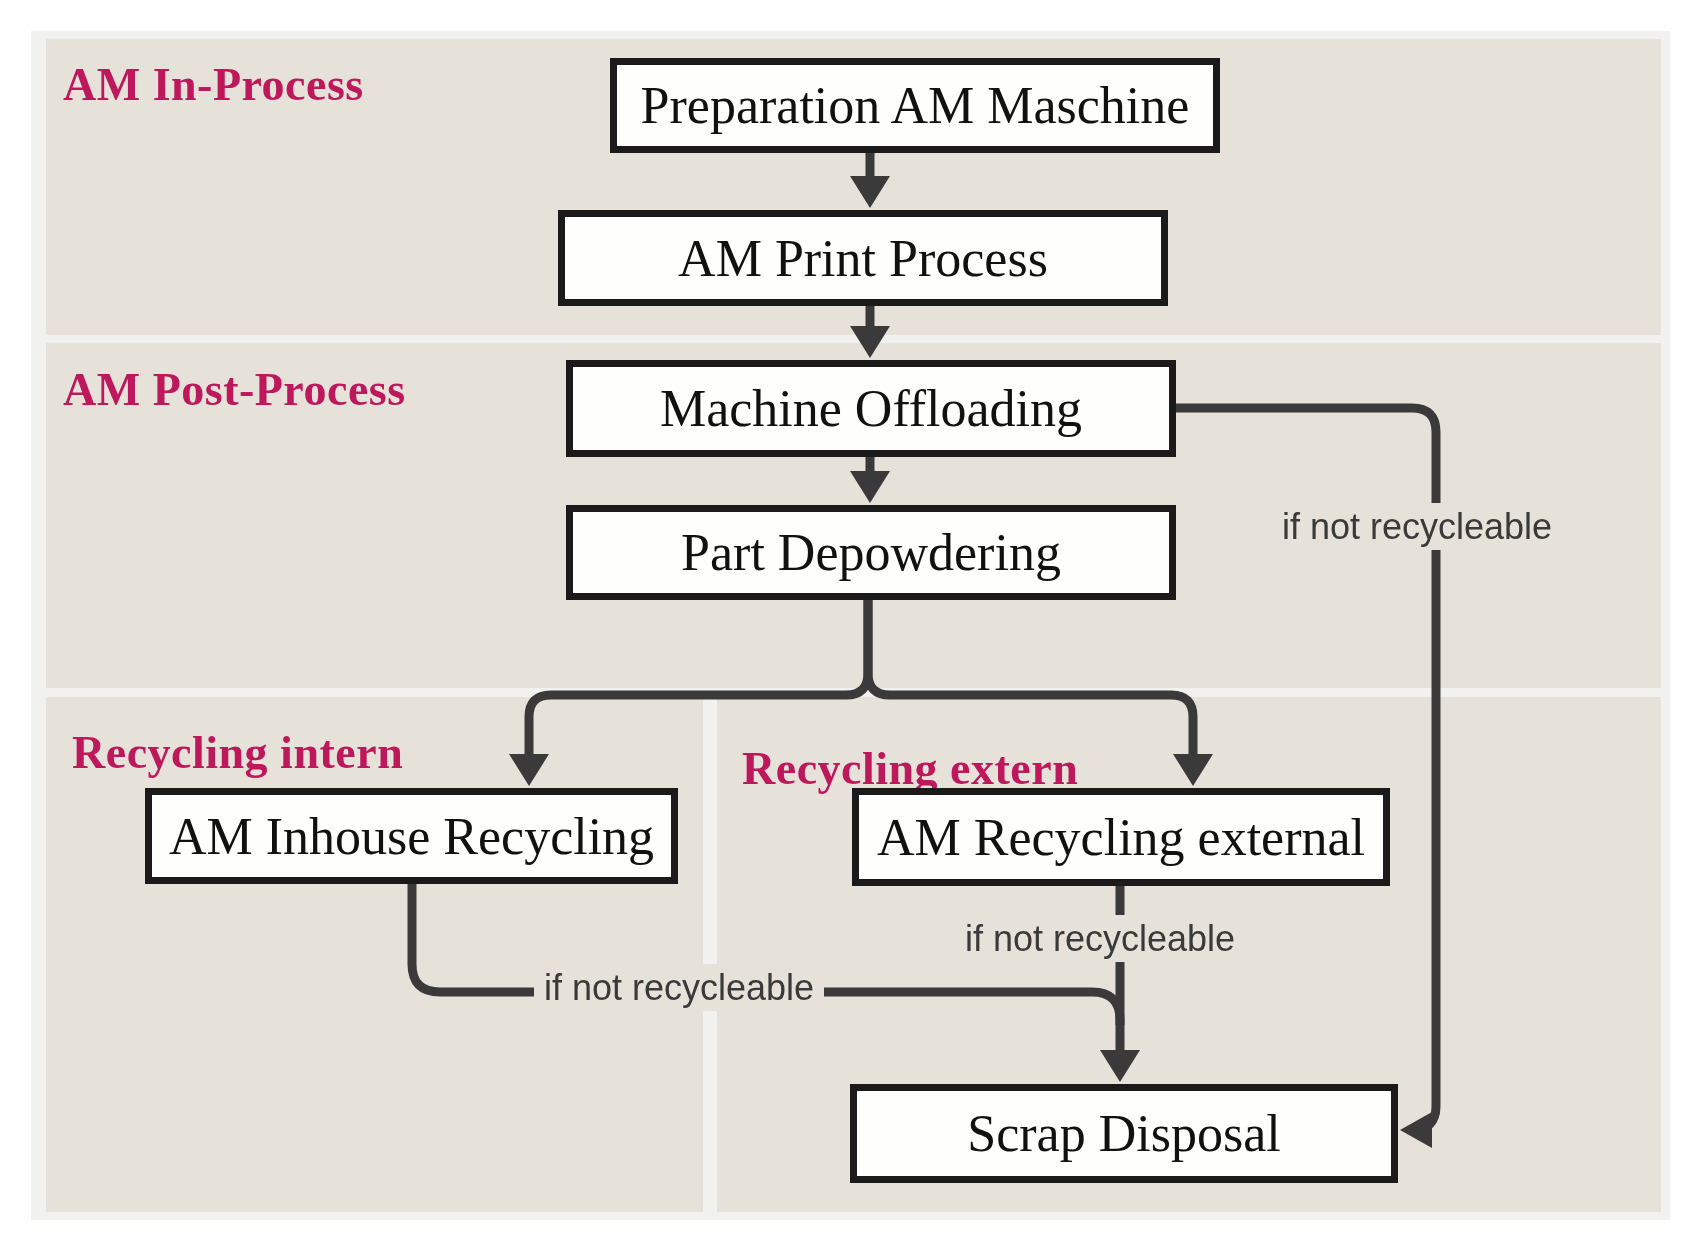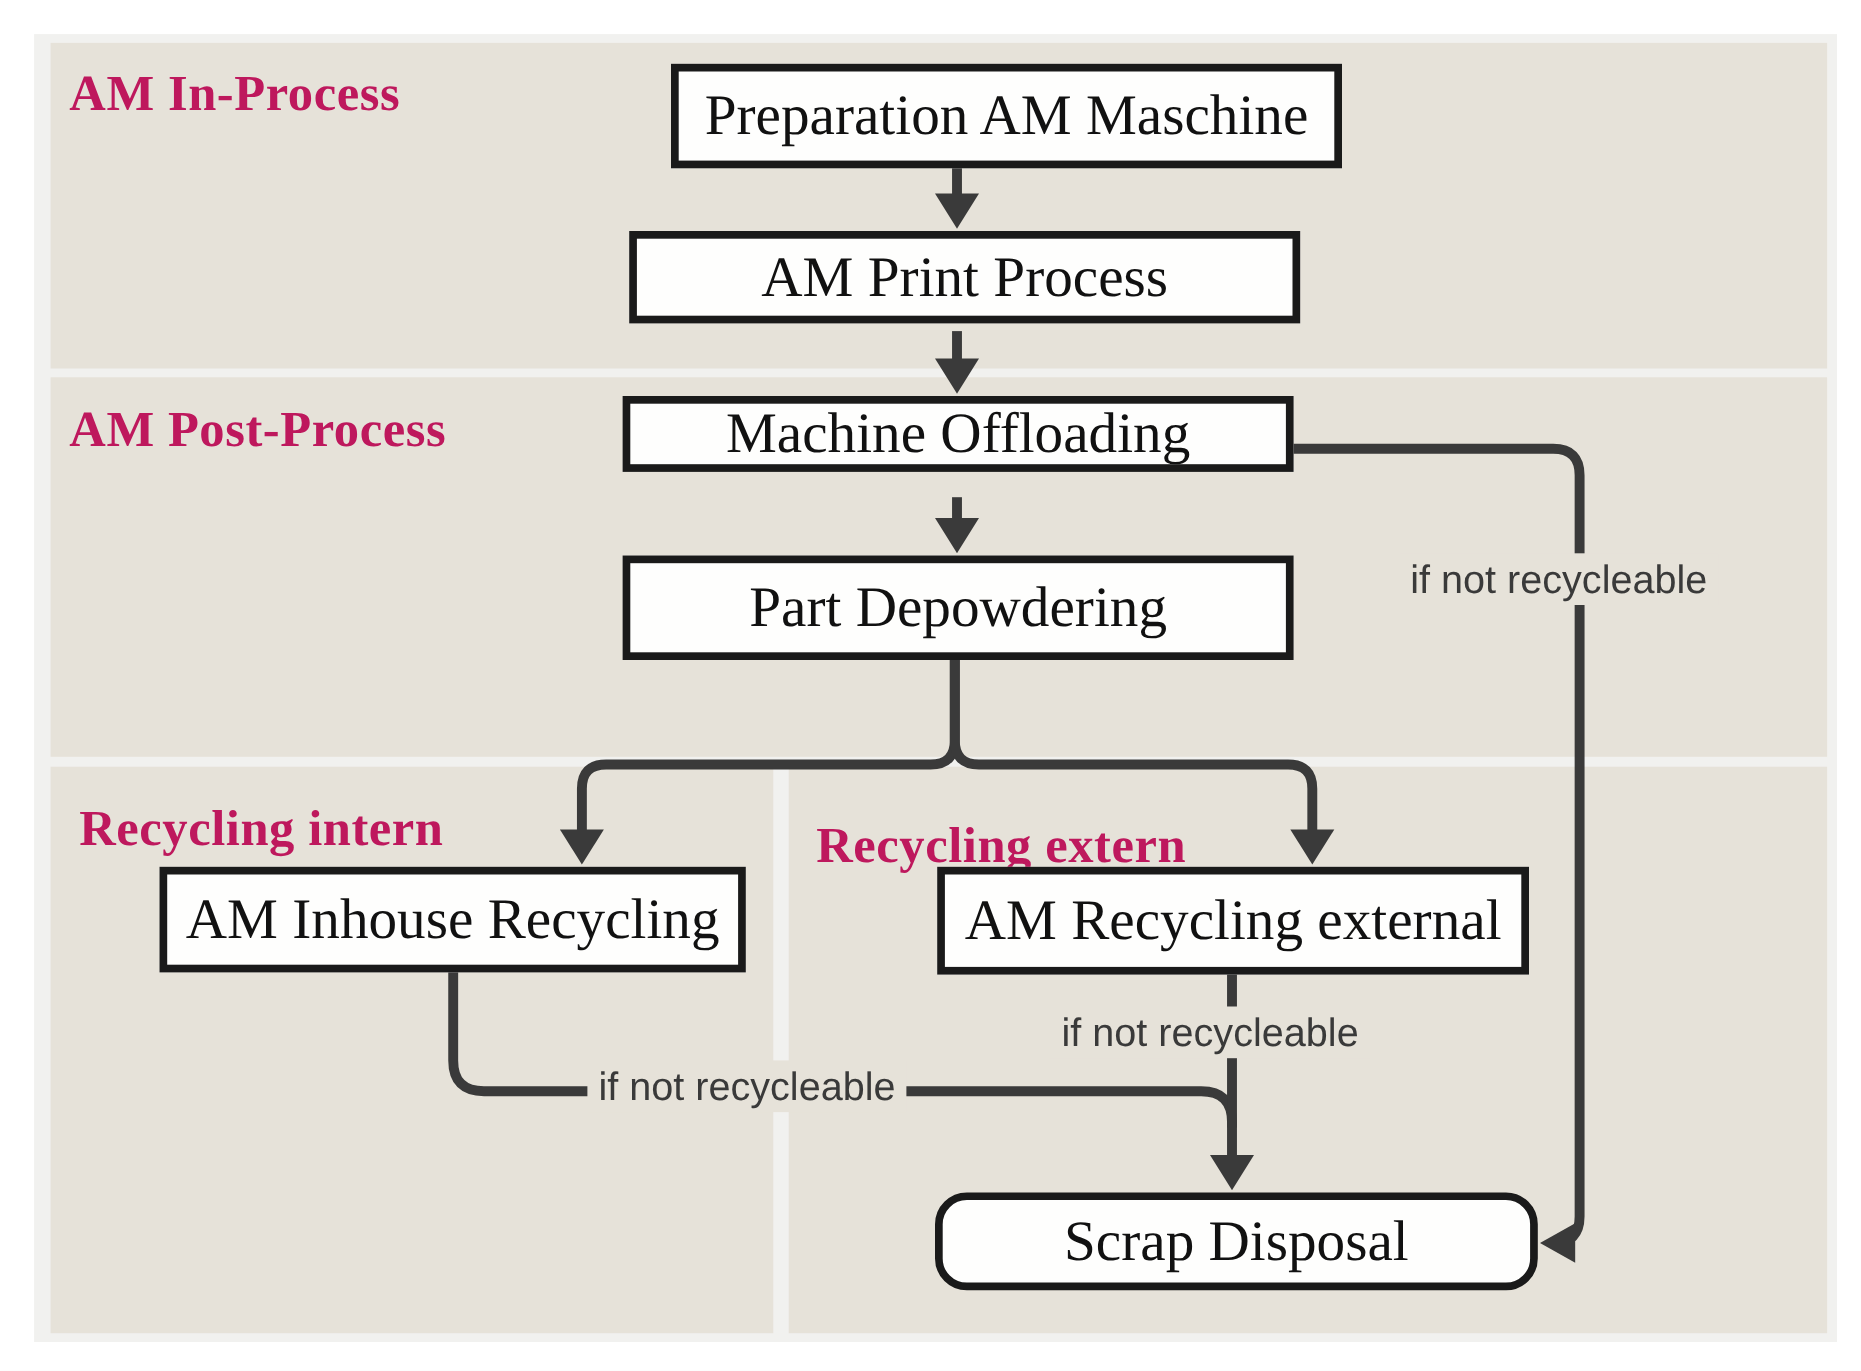--- a/index.html
+++ b/index.html
@@ -23,26 +23,26 @@
   .t-inproc{left:63px;top:58px;}
   .t-postproc{left:63px;top:363px;}
   .t-intern{left:72px;top:726px;}
   .t-extern{left:742px;top:726px;margin-top:16px;}
   .node{
     position:absolute;box-sizing:border-box;background:#fefefd;
     border:7px solid #1a1a1a;display:flex;align-items:center;justify-content:center;
     font-size:52px;color:#111111;white-space:nowrap;
   }
   .b-prep{left:566px;top:58px;width:610px;height:95px;margin-left:44px;}
-  .b-print{left:572px;top:210px;width:610px;height:84px;}
-  .b-offload{left:566px;top:360px;width:610px;height:69px;}
+  .b-print{left:558px;top:210px;width:610px;height:96px;}
+  .b-offload{left:566px;top:360px;width:610px;height:97px;}
   .b-depowder{left:566px;top:505px;width:610px;height:95px;}
   .b-inhouse{left:145px;top:788px;width:533px;height:96px;}
   .b-external{left:852px;top:788px;width:538px;height:98px;text-align:center;}
-  .b-scrap{left:850px;top:1084px;width:548px;height:89px;border-radius:29px;}
+  .b-scrap{left:850px;top:1084px;width:548px;height:99px;}
   .edge-label{
     position:absolute;font-family:"Liberation Sans", sans-serif;font-size:36px;
     color:#3a3a3a;background:#e6e2d9;padding:3px 10px;white-space:nowrap;line-height:1.15;
   }
   .l-right{left:1272px;top:503px;}
   .l-mid{left:955px;top:915px;}
   .l-left{left:534px;top:964px;}
 </style>
 </head>
 <body>

